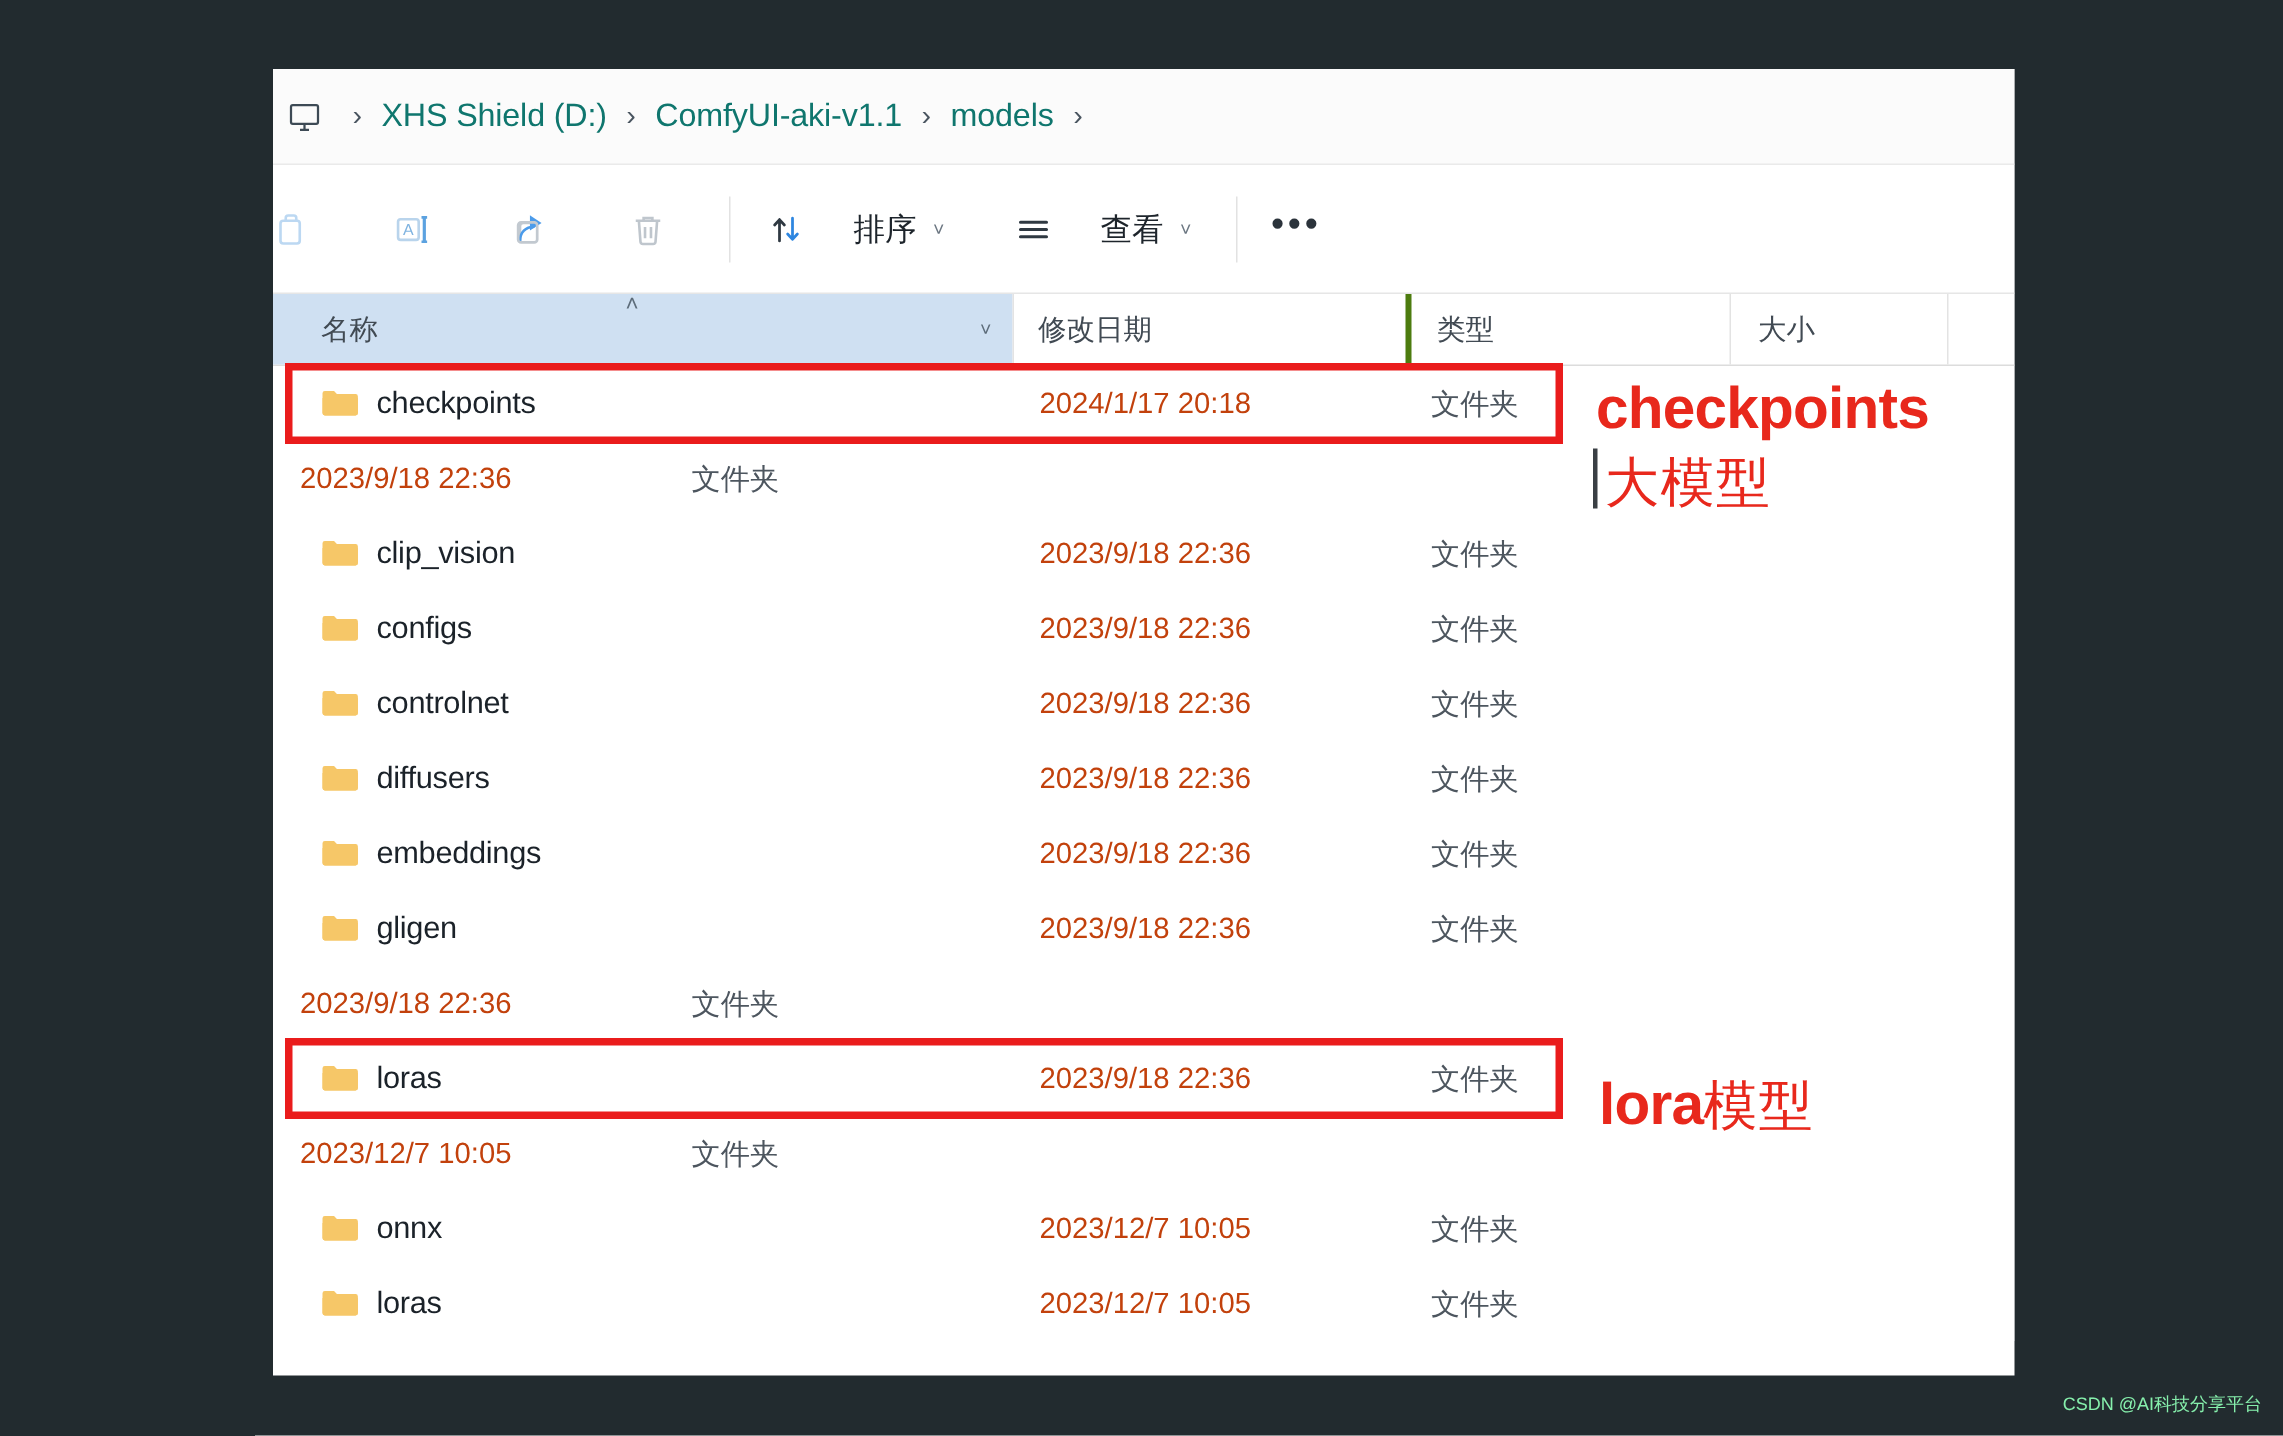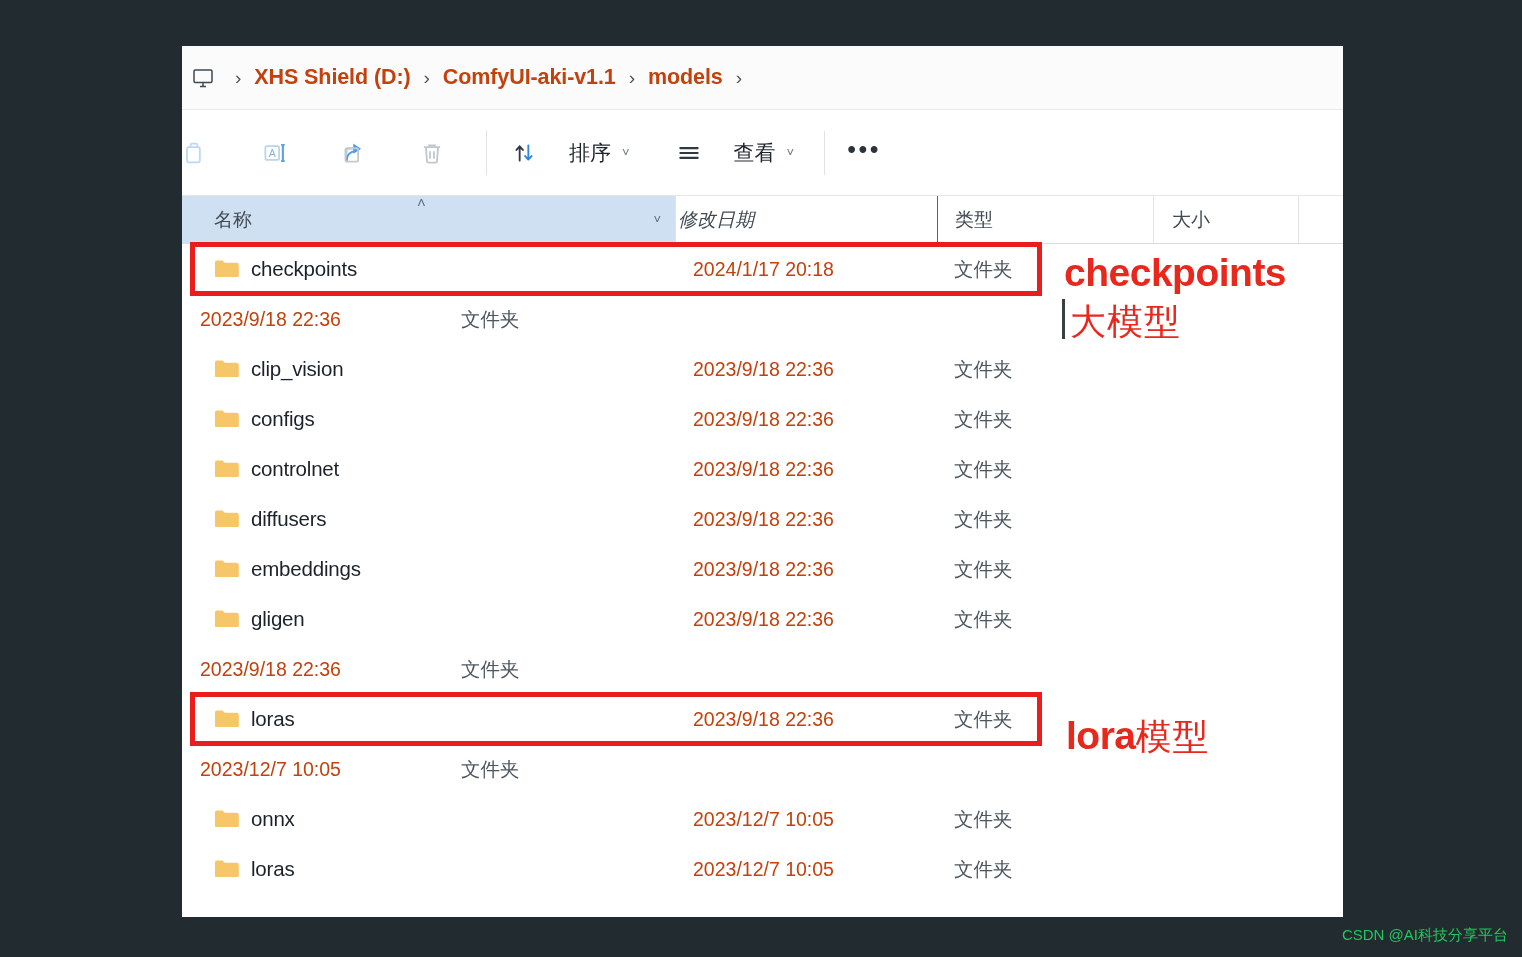--- a/index.html
+++ b/index.html
@@ -49,24 +49,23 @@
   .crumb-sep {
     font-size: 19px;
     color: #4a5560;
     padding: 0 13px;
     font-weight: 400;
     line-height: 1;
     user-select: none;
   }
   .crumb-text {
     font-size: 21.5px;
-    color: #c2410c;
+    color: #0f766e;
     letter-spacing: -0.1px;
     white-space: nowrap;
-    font-weight: bold;
   }
 
   
   #command-toolbar {
     height: 86px;
     background: #ffffff;
     border-bottom: 1px solid #e6e6e6;
     display: flex;
     align-items: center;
     box-sizing: border-box;
@@ -152,28 +151,27 @@
     line-height: 1;
   }
   .col-name-chev {
     position: absolute;
     right: 14px;
     font-size: 13px;
     color: #5d6c7a;
   }
   .col-date {
     width: 262px;
-    padding-left: 2px;
+    padding-left: 16px;
     border-left: 1px solid #e3e3e3;
-    font-style: italic;
   }
   .col-type {
     width: 216px;
     padding-left: 17px;
-    border-left: 1px solid #4d7c0f;
+    border-left: 4px solid #4d7c0f;
   }
   .col-size {
     width: 145px;
     padding-left: 18px;
     border-left: 1px solid #e3e3e3;
   }
   .col-rest {
     flex: 1;
     border-left: 1px solid #e3e3e3;
   }
@@ -255,22 +253,22 @@
     position: absolute;
     width: 3px;
     background: #3a3f44;
   }
 
   
   #watermark {
     position: absolute;
     right: 14px;
     bottom: 12px;
-    font-size: 15px;
-    color: #22c55e;
+    font-size: 12px;
+    color: #86efac;
     white-space: nowrap;
   }
 </style>
 </head>
 <body>
 
 <div id="explorer-window">
 
   <div id="breadcrumb-bar">
     <span class="crumb-icon">

